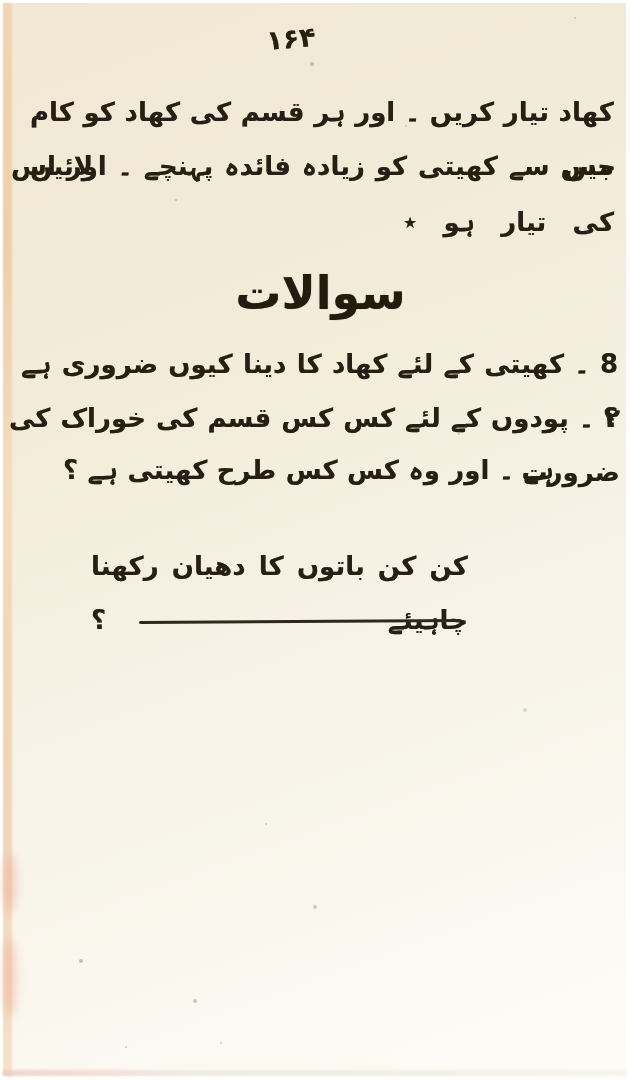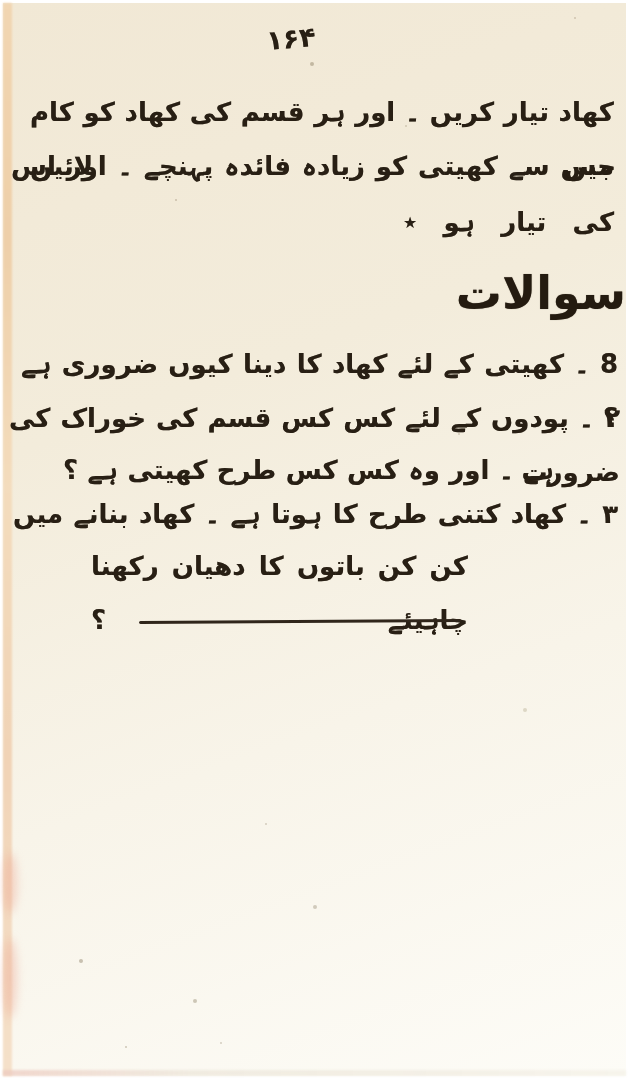--- a/index.html
+++ b/index.html
@@ -51,21 +51,21 @@
     text-shadow:0 0 .6px rgba(40,30,15,.55);
   }
   .just{text-align:justify;text-align-last:justify;}
   .pagenum{
     position:absolute;top:20px;left:233px;width:110px;text-align:center;
     font-size:27px;font-weight:bold;color:#281f14;transform:rotate(-5deg);
     text-shadow:0 0 .6px rgba(40,30,15,.5);
   }
   .heading{
     position:absolute;top:248px;left:12px;right:0;height:84px;line-height:84px;
-    text-align:right;direction:rtl;font-size:46px;font-weight:bold;color:#241b10;
+    text-align:center;direction:rtl;font-size:46px;font-weight:bold;color:#241b10;
     text-shadow:0 0 .8px rgba(40,30,15,.6);
   }
   .l1 {top:82px;  left:18px; right:12px;margin-left:9px;}
   .l2 {top:136px; left:8px;  right:10px;}
   .l3 {top:192px; left:400px;right:12px;}
   .q1 {top:334px; left:18px; right:8px;}
   .q2a{top:388px; left:6px;  right:6px;}
   .q2b{top:440px; left:60px; right:72px;}
   .q3a{top:484px; left:10px; right:8px;}
   .q3b{top:536px; left:88px; right:158px;}
@@ -94,19 +94,18 @@
   <div class="txt just l3">کی تیار ہو ٭</div>
 
   <div class="heading">سوالات</div>
 
   <div class="txt just q1">8 ۔ کھیتی کے لئے کھاد کا دینا کیوں ضروری ہے ؟</div>
 
   <div class="txt just q2a">۲ ۔ پودوں کے لئے کس کس قسم کی خوراک کی ضرورت</div>
 
   <div class="txt just q2b">ہے ۔ اور وہ کس کس طرح کھیتی ہے ؟</div>
 
-  <div class="txt just q3a">۳ ۔ کھاد کتنی طرح کا ہوتا ہے ۔ کھاد بنانے میں</div>
 
   <div class="txt just q3b">کن کن باتوں کا دھیان رکھنا چاہیئے ؟</div>
 
   <div class="rule"></div>
 
 </div>
 
 </body></html>

